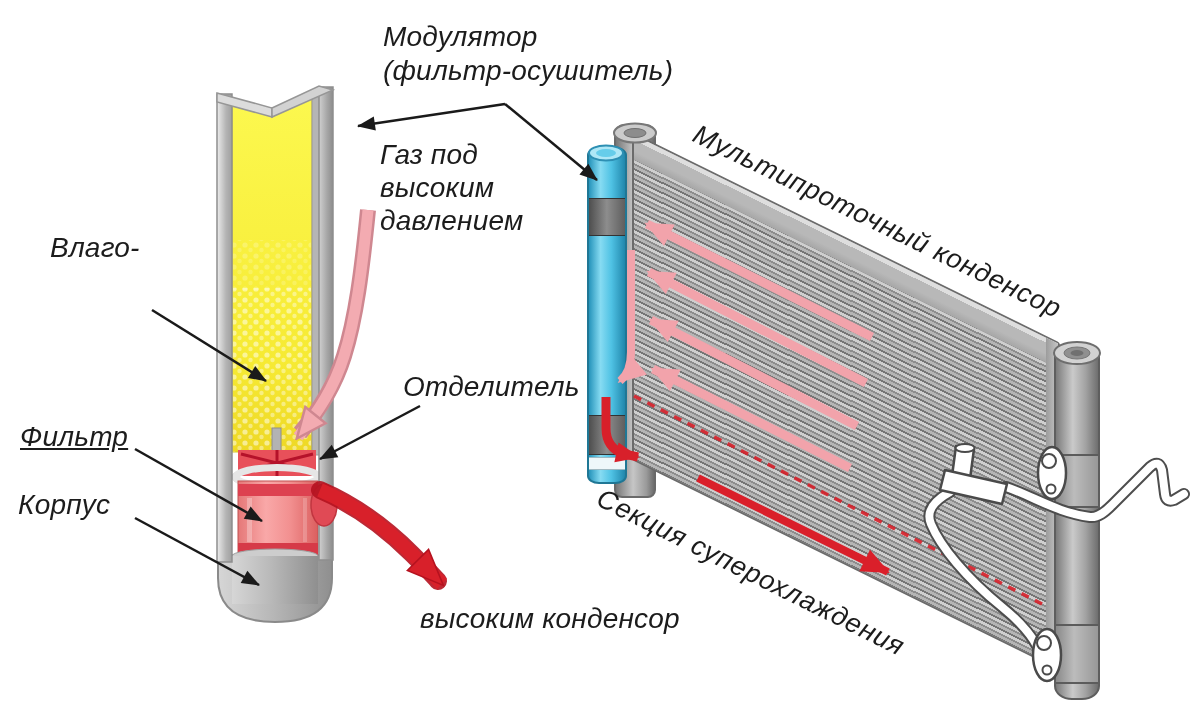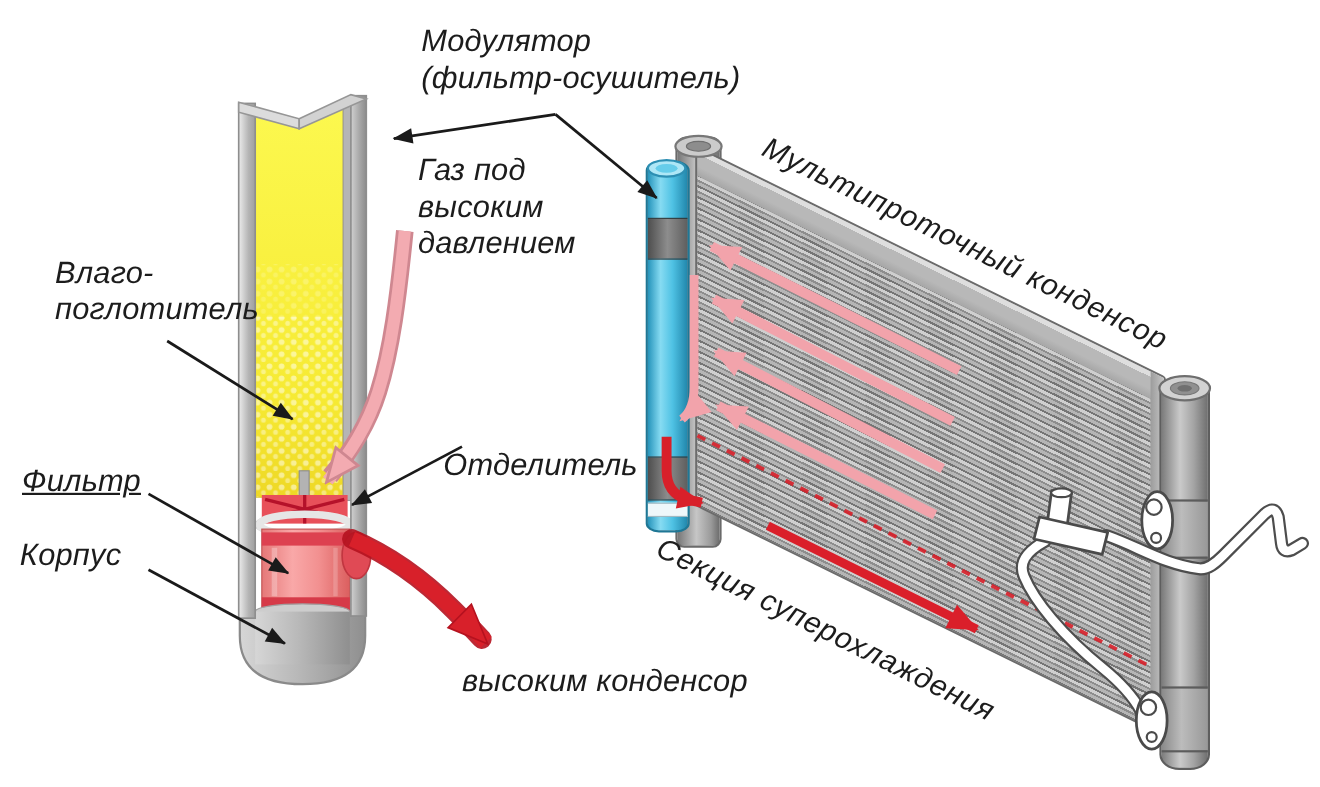--- a/index.html
+++ b/index.html
@@ -46,21 +46,21 @@
 
   svg.overlay{position:absolute;left:0;top:0;z-index:5;}
 
   
   .lbl{position:absolute;z-index:6;font-style:italic;font-size:28px;line-height:33px;
     color:#1c1c1c;white-space:nowrap;letter-spacing:0.2px;}
   .lbl span{display:block;}
   .lbl-modulator{left:383px;top:20px;line-height:34px;}
   .lbl-gas{left:380px;top:138px;}
   .lbl-desiccant{left:18px;top:231px;margin-left:32px;}
-  .lbl-separator{left:403px;top:370px;margin-top:36px;}
+  .lbl-separator{left:403px;top:370px;}
   .lbl-filter{left:20px;top:420px;text-decoration:underline;}
   .lbl-housing{left:18px;top:488px;}
   .lbl-liquid{left:420px;top:602px;}
   .lbl-condenser{left:702px;top:118px;transform:rotate(26deg);transform-origin:0 0;
     font-size:27px;letter-spacing:0.8px;}
   .lbl-subcool{left:606px;top:482px;transform:rotate(26.5deg);transform-origin:0 0;
     font-size:27px;letter-spacing:0.8px;}
 </style>
 </head>
 <body>
@@ -224,21 +224,20 @@
     <span>Модулятор</span>
     <span>(фильтр-осушитель)</span>
   </div>
   <div class="lbl lbl-gas">
     <span>Газ под</span>
     <span>высоким</span>
     <span>давлением</span>
   </div>
   <div class="lbl lbl-desiccant">
     <span>Влаго-</span>
-    <span>поглотитель</span>
   </div>
   <div class="lbl lbl-separator">Отделитель</div>
   <div class="lbl lbl-filter">Фильтр</div>
   <div class="lbl lbl-housing">Корпус</div>
   <div class="lbl lbl-liquid">
     <span>высоким конденсор</span>
   </div>
   <div class="lbl lbl-condenser">Мультипроточный конденсор</div>
   <div class="lbl lbl-subcool">Секция суперохлаждения</div>
 </div>

